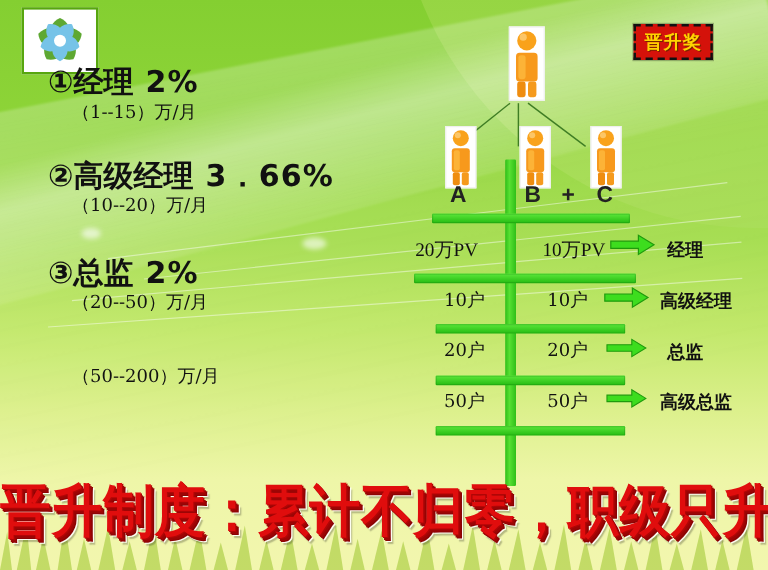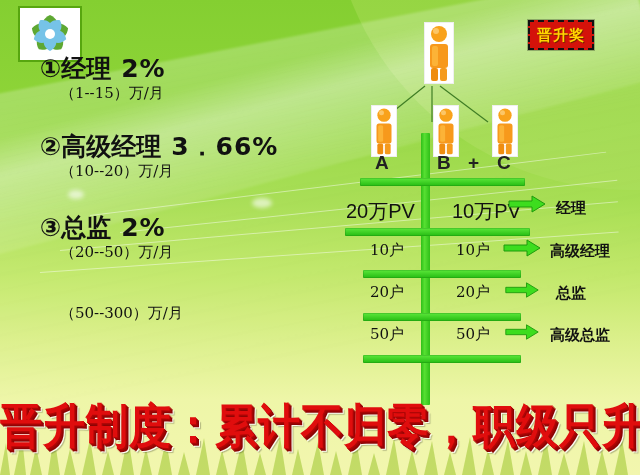--- a/index.html
+++ b/index.html
@@ -108,21 +108,21 @@
     box-shadow:0 0 0 1px rgba(20,120,10,.25) inset;
   }
   .abc{
     position:absolute;font-size:19px;font-weight:bold;color:#222;
     font-family:"Liberation Sans",sans-serif;
   }
   .cell{
     position:absolute;font-size:15px;color:#111;white-space:nowrap;
     font-family:"DejaVu Serif","Liberation Serif",serif;
   }
-  .cell.pv{font-family:Liberation Sans, sans-serif;font-size:20px;}
+  .cell.pv{font-family:Liberation Serif, serif;font-size:16px;}
   .rank{
     position:absolute;font-size:15px;font-weight:bold;color:#111;white-space:nowrap;
   }
   .arrow{position:absolute;}
 
   
   .banner{
     position:absolute;left:0;top:398px;width:640px;text-align:center;
     font-size:42px;font-weight:bold;white-space:nowrap;
     font-family:"DejaVu Sans","Liberation Sans",sans-serif;
@@ -229,21 +229,21 @@
     </div>
 
     <div class="level lv3">
       <div class="level-title">
         <span>③</span><span>总监</span><span class="pct">2%</span>
       </div>
       <div class="level-sub">（20--50）万/月</div>
     </div>
 
     <div class="level lv4">
-      <div class="level-sub">（50--300）万/月</div>
+      <div class="level-sub">（50--200）万/月</div>
     </div>
 
   </div>
 
   <div class="badge">
     <span>晋升奖</span>
   </div>
 
   <svg class="connector" style="left:360px;top:80px;width:180px;height:60px;" viewBox="0 0 180 60">
     <g stroke="#3f7d24" stroke-width="1.2" fill="none">

